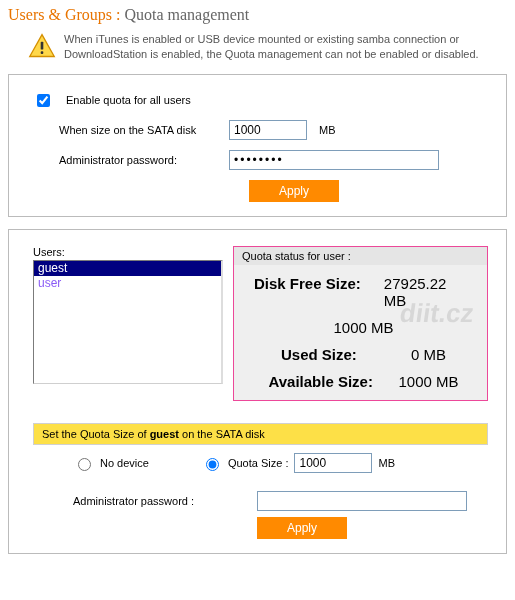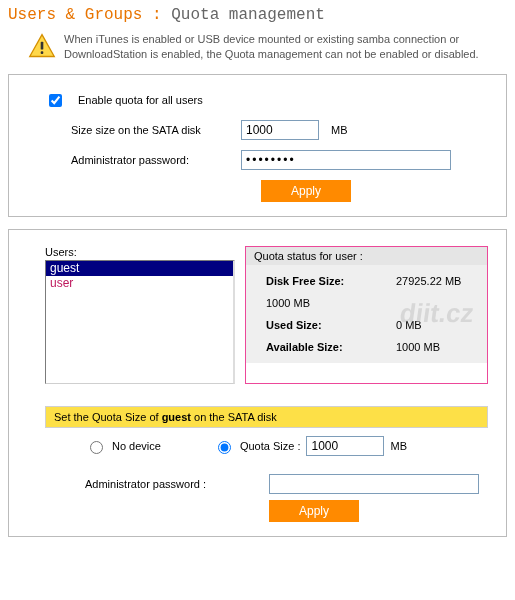--- a/index.html
+++ b/index.html
@@ -8,37 +8,37 @@
     padding: 0;
     font-family: Tahoma, Verdana, sans-serif;
     font-size: 11px;
     background: #fff;
     width: 515px;
   }
   .page { width: 515px; }
   .header {
     padding: 6px 4px 4px 8px;
     font-size: 16px;
-    font-family: Liberation Mono, monospace;
+    font-family: Liberation Serif, serif;
   }
   .header-left { color: #e87400; }
   .header-right { color: #666; }
   .notice-row {
     display: flex;
     align-items: flex-start;
     padding: 4px 20px 10px 28px;
     gap: 8px;
     line-height: 1.35;
     color: #555;
   }
   .warn-icon svg { width: 28px; height: 28px; }
   .card {
     border: 1px solid #bbb;
     margin: 0 8px 12px 8px;
-    padding: 16px 18px 14px 36px;
+    padding: 16px 18px 14px 24px;
   }
   .row {
     display: flex;
     align-items: center;
     margin-bottom: 10px;
     gap: 6px;
   }
   .cb { width: 13px; height: 13px; margin-right: 10px; }
   .label-indent {
     width: 190px;
@@ -73,39 +73,40 @@
     height: 124px;
     border: 1px inset #cfcfcf;
     border-right: 2px solid #ddd;
     overflow-y: scroll;
     background: #fff;
   }
   .list-item {
     padding: 0 4px;
     height: 15px;
     line-height: 15px;
-    color: #be185d;
+    color: #8b5cf6;
     font-size: 12px;
     cursor: pointer;
   }
   .list-item.selected { background: #000080; color: #fff; }
   .col-status { flex: 1; border: 1px solid #ec4899; }
   .status-head {
     background: #e5e5e5;
     padding: 3px 8px;
     font-size: 11px;
   }
   .status-body {
     background: #efefef;
     padding: 10px 14px 10px 20px;
   }
   .status-row {
     display: flex;
     margin-bottom: 10px;
-    font-size: 11px;
+    font-size: 15px;
+    justify-content: center;
   }
   .status-row:last-child { margin-bottom: 0; }
   .status-k { width: 130px; font-weight: bold; }
   .status-v { }
   .subhead {
     background: #fde047;
     padding: 4px 8px;
     margin: 22px 0 8px 0;
     border: 1px solid #d0d0d0;
   }
@@ -160,21 +161,21 @@
     </span>
     <span>When iTunes is enabled or USB device mounted or existing samba connection or DownloadStation is enabled, the Quota management can not be enabled or disabled.</span>
   </div>
 
   <div class="card">
     <div class="row">
       <input type="checkbox" checked="" class="cb" style="">
       <span>Enable quota for all users</span>
     </div>
     <div class="row">
-      <span class="label-indent">Size size on the SATA disk</span>
+      <span class="label-indent">When size on the SATA disk</span>
       <input class="text-field quota-input" value="1000" style="">
       <span class="unit">MB</span>
     </div>
     <div class="row">
       <span class="label-indent">Administrator password:</span>
       <input class="text-field pw-input" value="••••••••" style="">
     </div>
     <div class="btn-row">
       <button class="btn-apply">Apply</button>
     </div>

